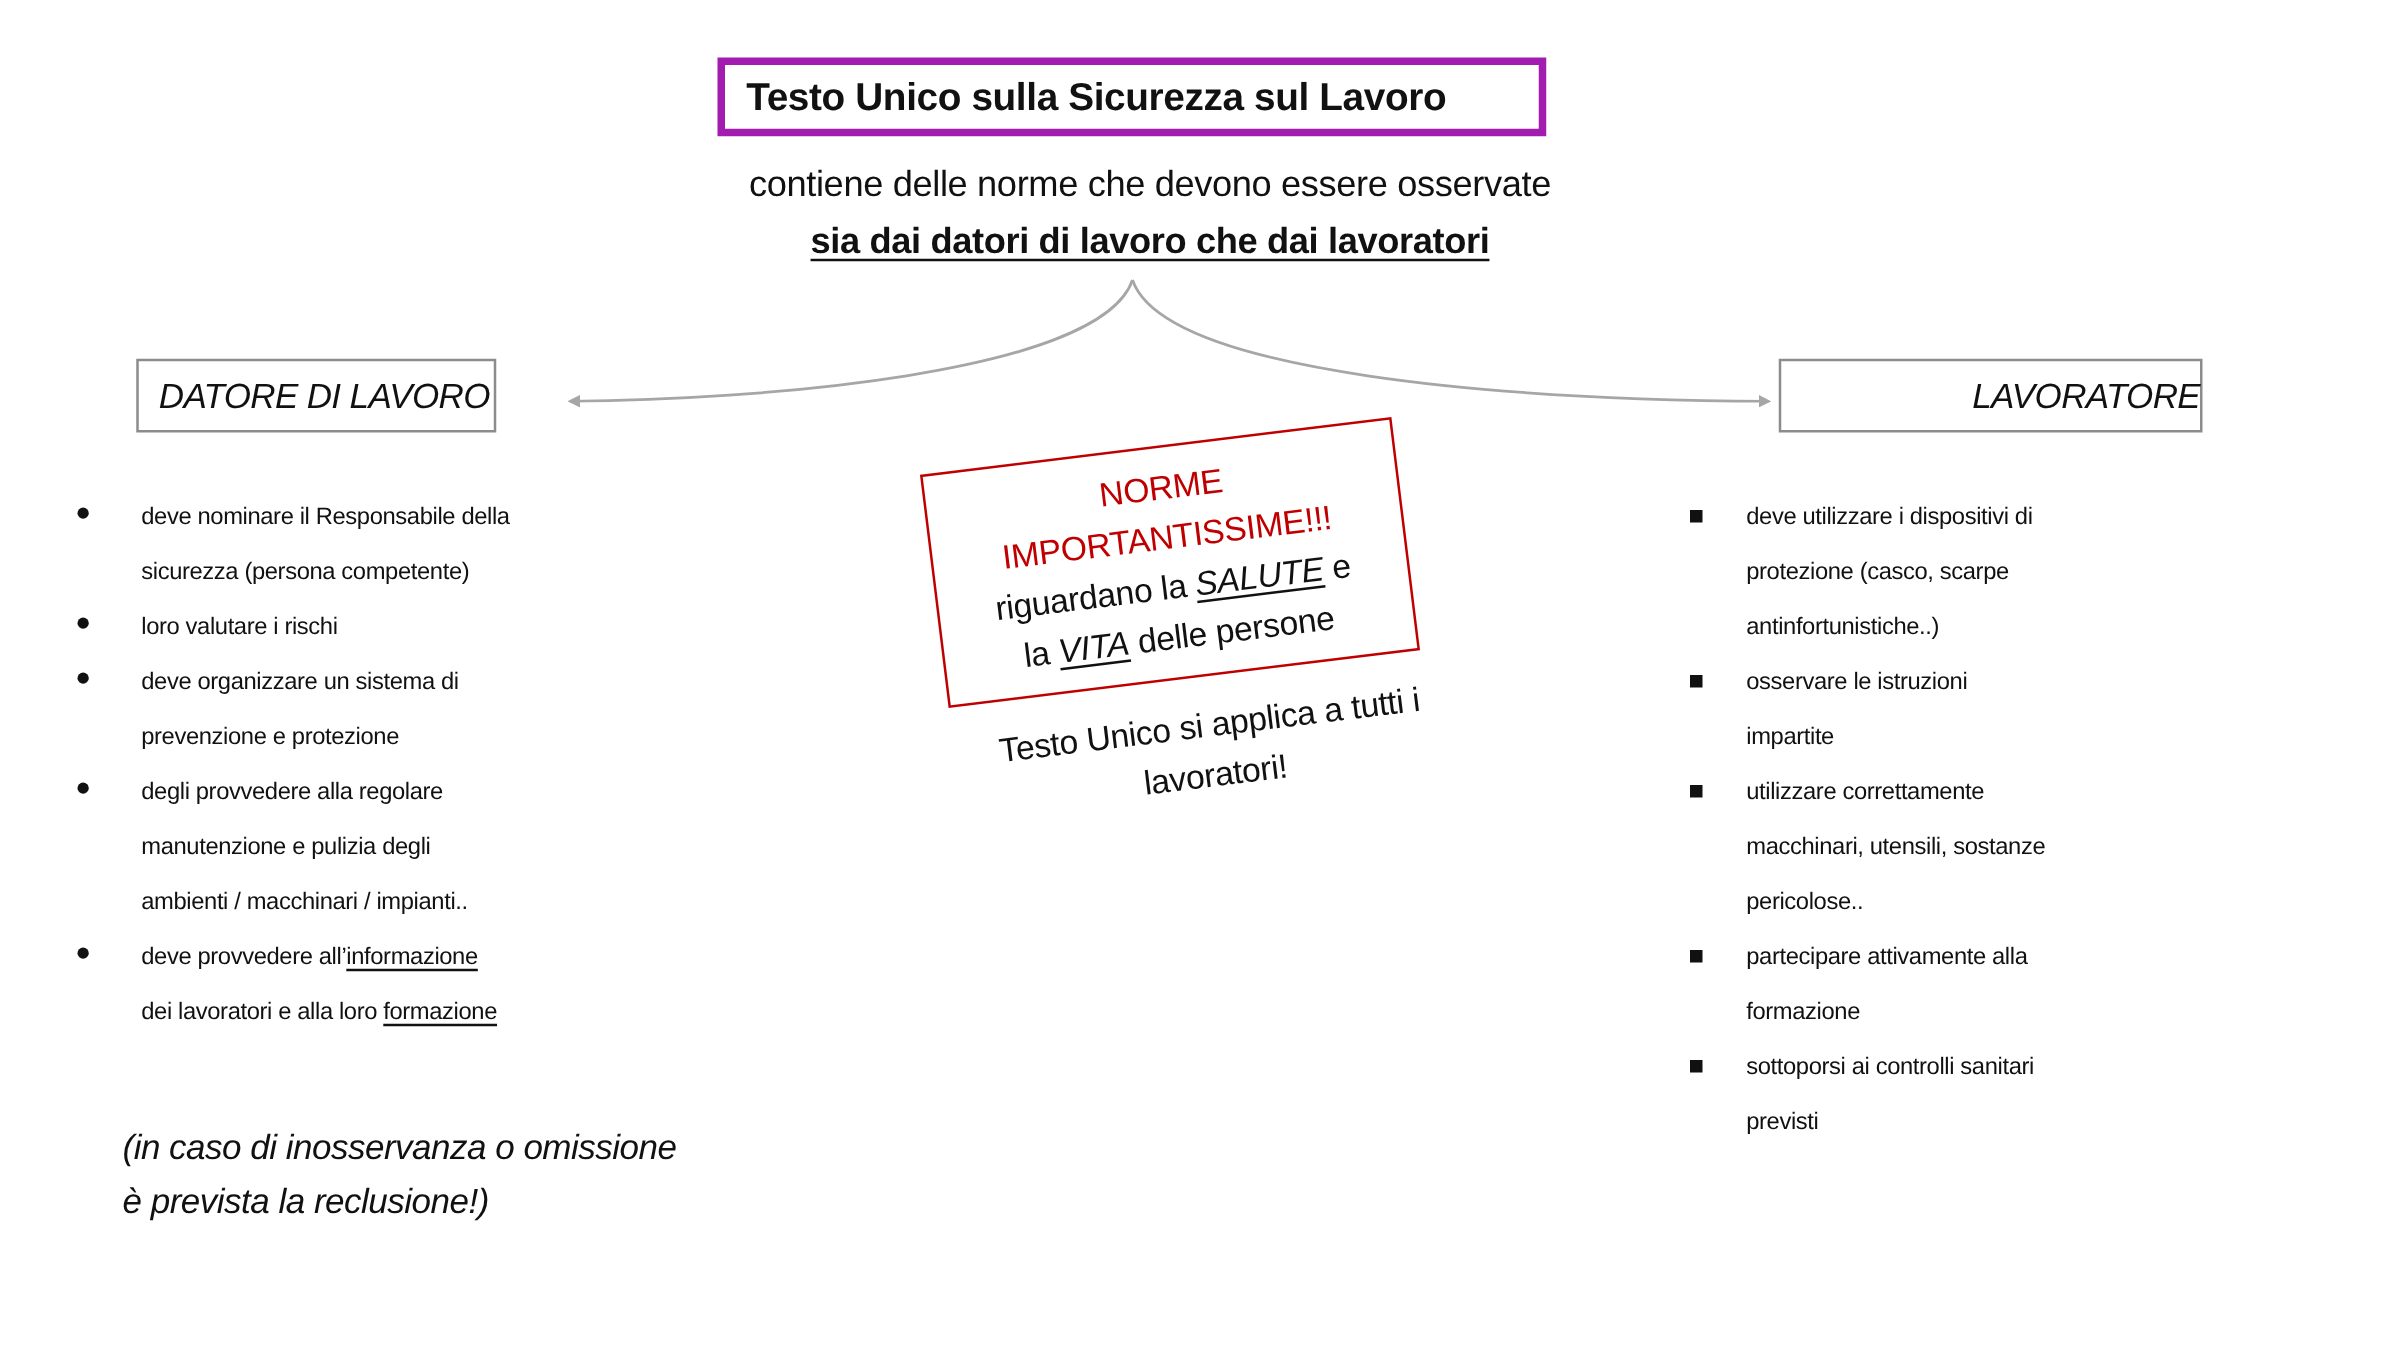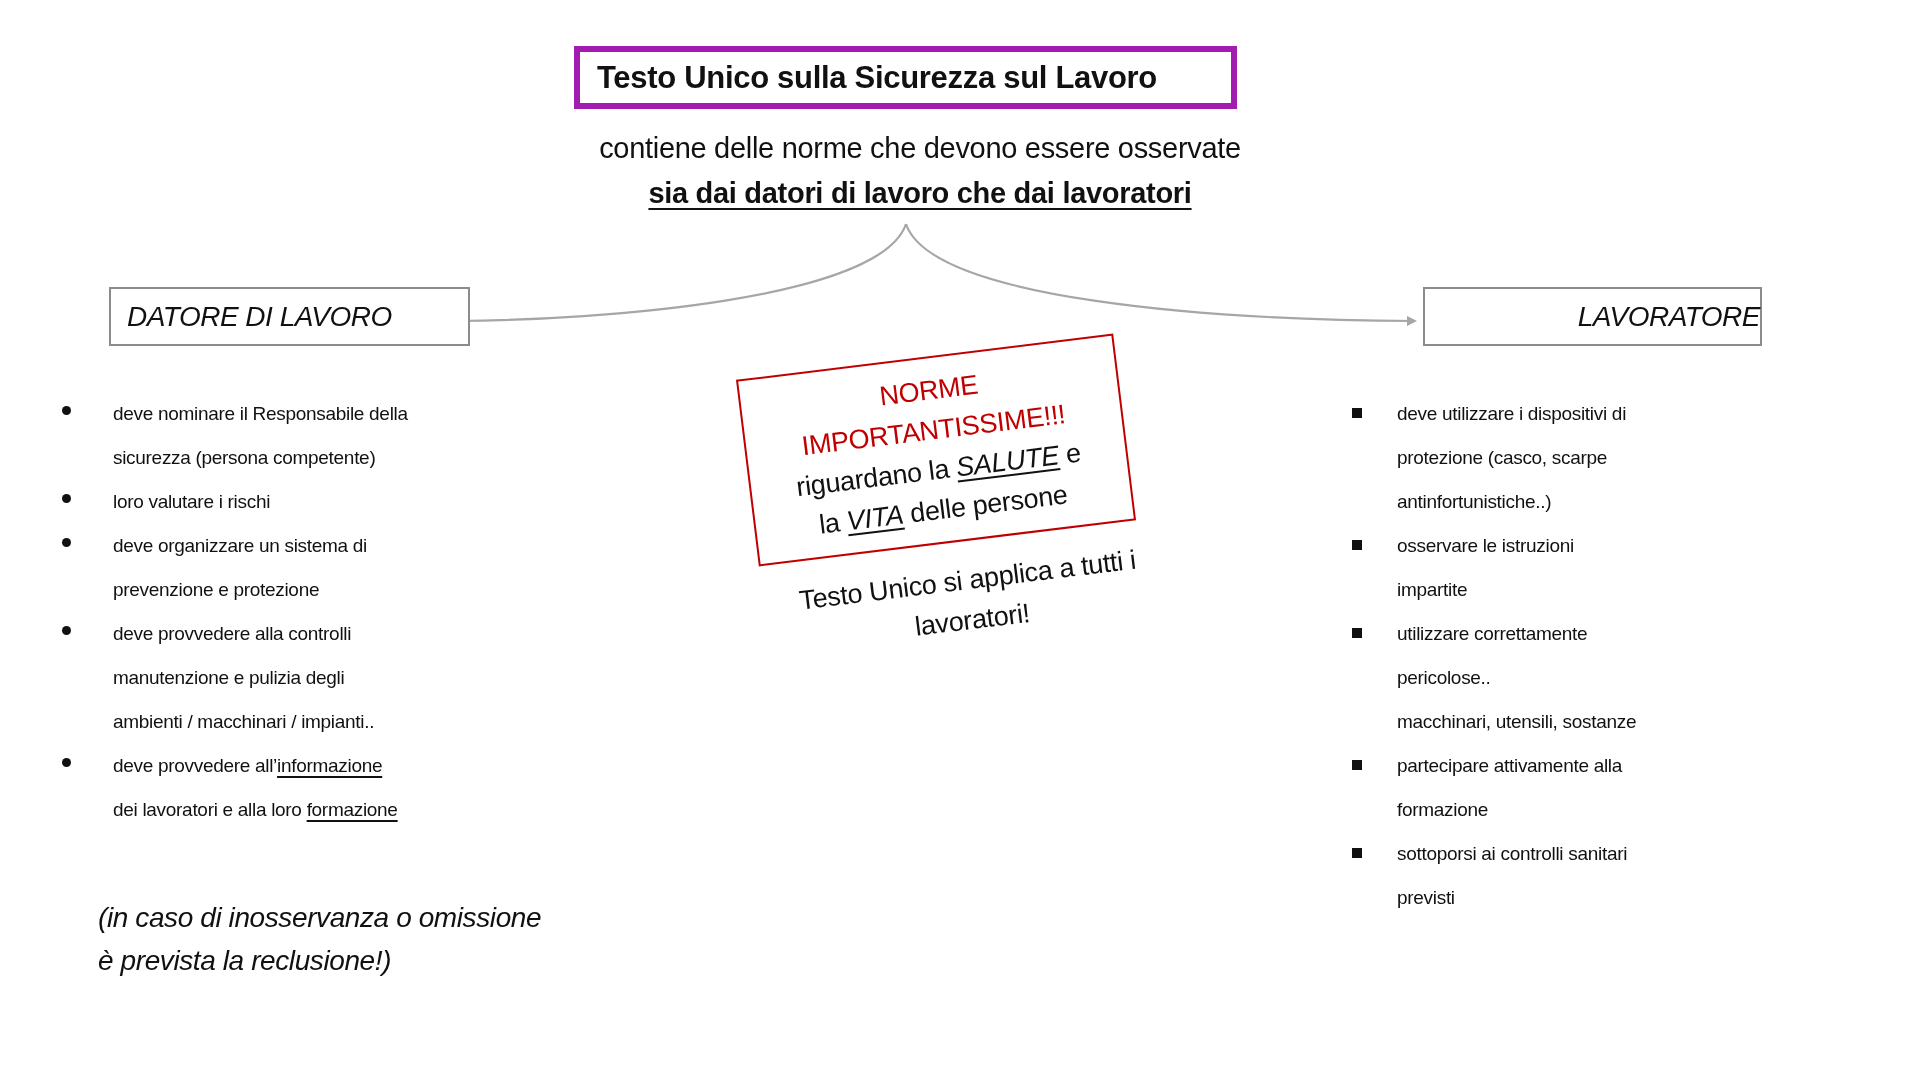--- a/index.html
+++ b/index.html
@@ -3,21 +3,21 @@
 <meta charset="utf-8">
 <style>
   html, body { margin:0; padding:0; }
   body { width:1920px; height:1080px; position:relative; overflow:hidden; background:#ffffff; color:#111; font-family:"Liberation Sans", "DejaVu Sans", sans-serif; }
   .abs { position:absolute; }
   #title-box { left:574px; top:46px; width:663px; height:63px; box-sizing:border-box; border:6px solid #a21caf; display:flex; align-items:center; padding-left:17px; }
   #title-text { font-weight:bold; font-size:31px; letter-spacing:-0.3px; white-space:nowrap; }
   #subtitle { left:460px; top:126px; width:920px; text-align:center; font-size:29px; line-height:45px; letter-spacing:-0.3px; }
   #subtitle .l2 { font-weight:bold; text-decoration:underline; text-underline-offset:5px; text-decoration-thickness:2px; }
   .role-box { top:287px; height:59px; box-sizing:border-box; border:2px solid #8c8c8c; display:flex; align-items:center; font-style:italic; font-size:28px; letter-spacing:-0.5px; background:#fff; }
-  #datore-box { left:109px; width:361px; padding-left:16px; }
+  #datore-box { left:109px; width:288px; padding-left:16px; }
   #lavoratore-box { left:1423px; width:339px; justify-content:flex-end; }
   #arrows { left:0; top:0; width:1920px; height:1080px; pointer-events:none; }
   .col { font-size:19px; line-height:44px; letter-spacing:-0.3px; }
   .col ul { list-style:none; margin:0; padding:0; }
   .col li { position:relative; }
   .col .line { display:block; white-space:nowrap; }
   #left-col { left:62px; top:392px; }
   #left-col li { padding-left:51px; }
   #left-col .bullet { position:absolute; left:0; top:14px; width:9px; height:9px; border-radius:50%; background:#111; }
   #right-col { left:1350px; top:392px; }
@@ -73,21 +73,21 @@
       <span class="bullet"></span>
       <span class="line">loro valutare i rischi</span>
     </li>
     <li>
       <span class="bullet"></span>
       <span class="line">deve organizzare un sistema di</span>
       <span class="line">prevenzione e protezione</span>
     </li>
     <li>
       <span class="bullet"></span>
-      <span class="line">deve provvedere alla controlli</span>
+      <span class="line">degli provvedere alla regolare</span>
       <span class="line">manutenzione e pulizia degli</span>
       <span class="line">ambienti / macchinari / impianti..</span>
     </li>
     <li>
       <span class="bullet"></span>
       <span class="line"><span>deve provvedere all’</span><span class="u">informazione</span></span>
       <span class="line"><span>dei lavoratori e alla loro </span><span class="u">formazione</span></span>
     </li>
   </ul>
 </div>
@@ -106,22 +106,22 @@
       <span class="line">antinfortunistiche..)</span>
     </li>
     <li>
       <span class="bullet"></span>
       <span class="line">osservare le istruzioni</span>
       <span class="line">impartite</span>
     </li>
     <li>
       <span class="bullet"></span>
       <span class="line">utilizzare correttamente</span>
+      <span class="line">macchinari, utensili, sostanze</span>
       <span class="line">pericolose..</span>
-      <span class="line">macchinari, utensili, sostanze</span>
     </li>
     <li>
       <span class="bullet"></span>
       <span class="line">partecipare attivamente alla</span>
       <span class="line">formazione</span>
     </li>
     <li>
       <span class="bullet"></span>
       <span class="line">sottoporsi ai controlli sanitari</span>
       <span class="line">previsti</span>

